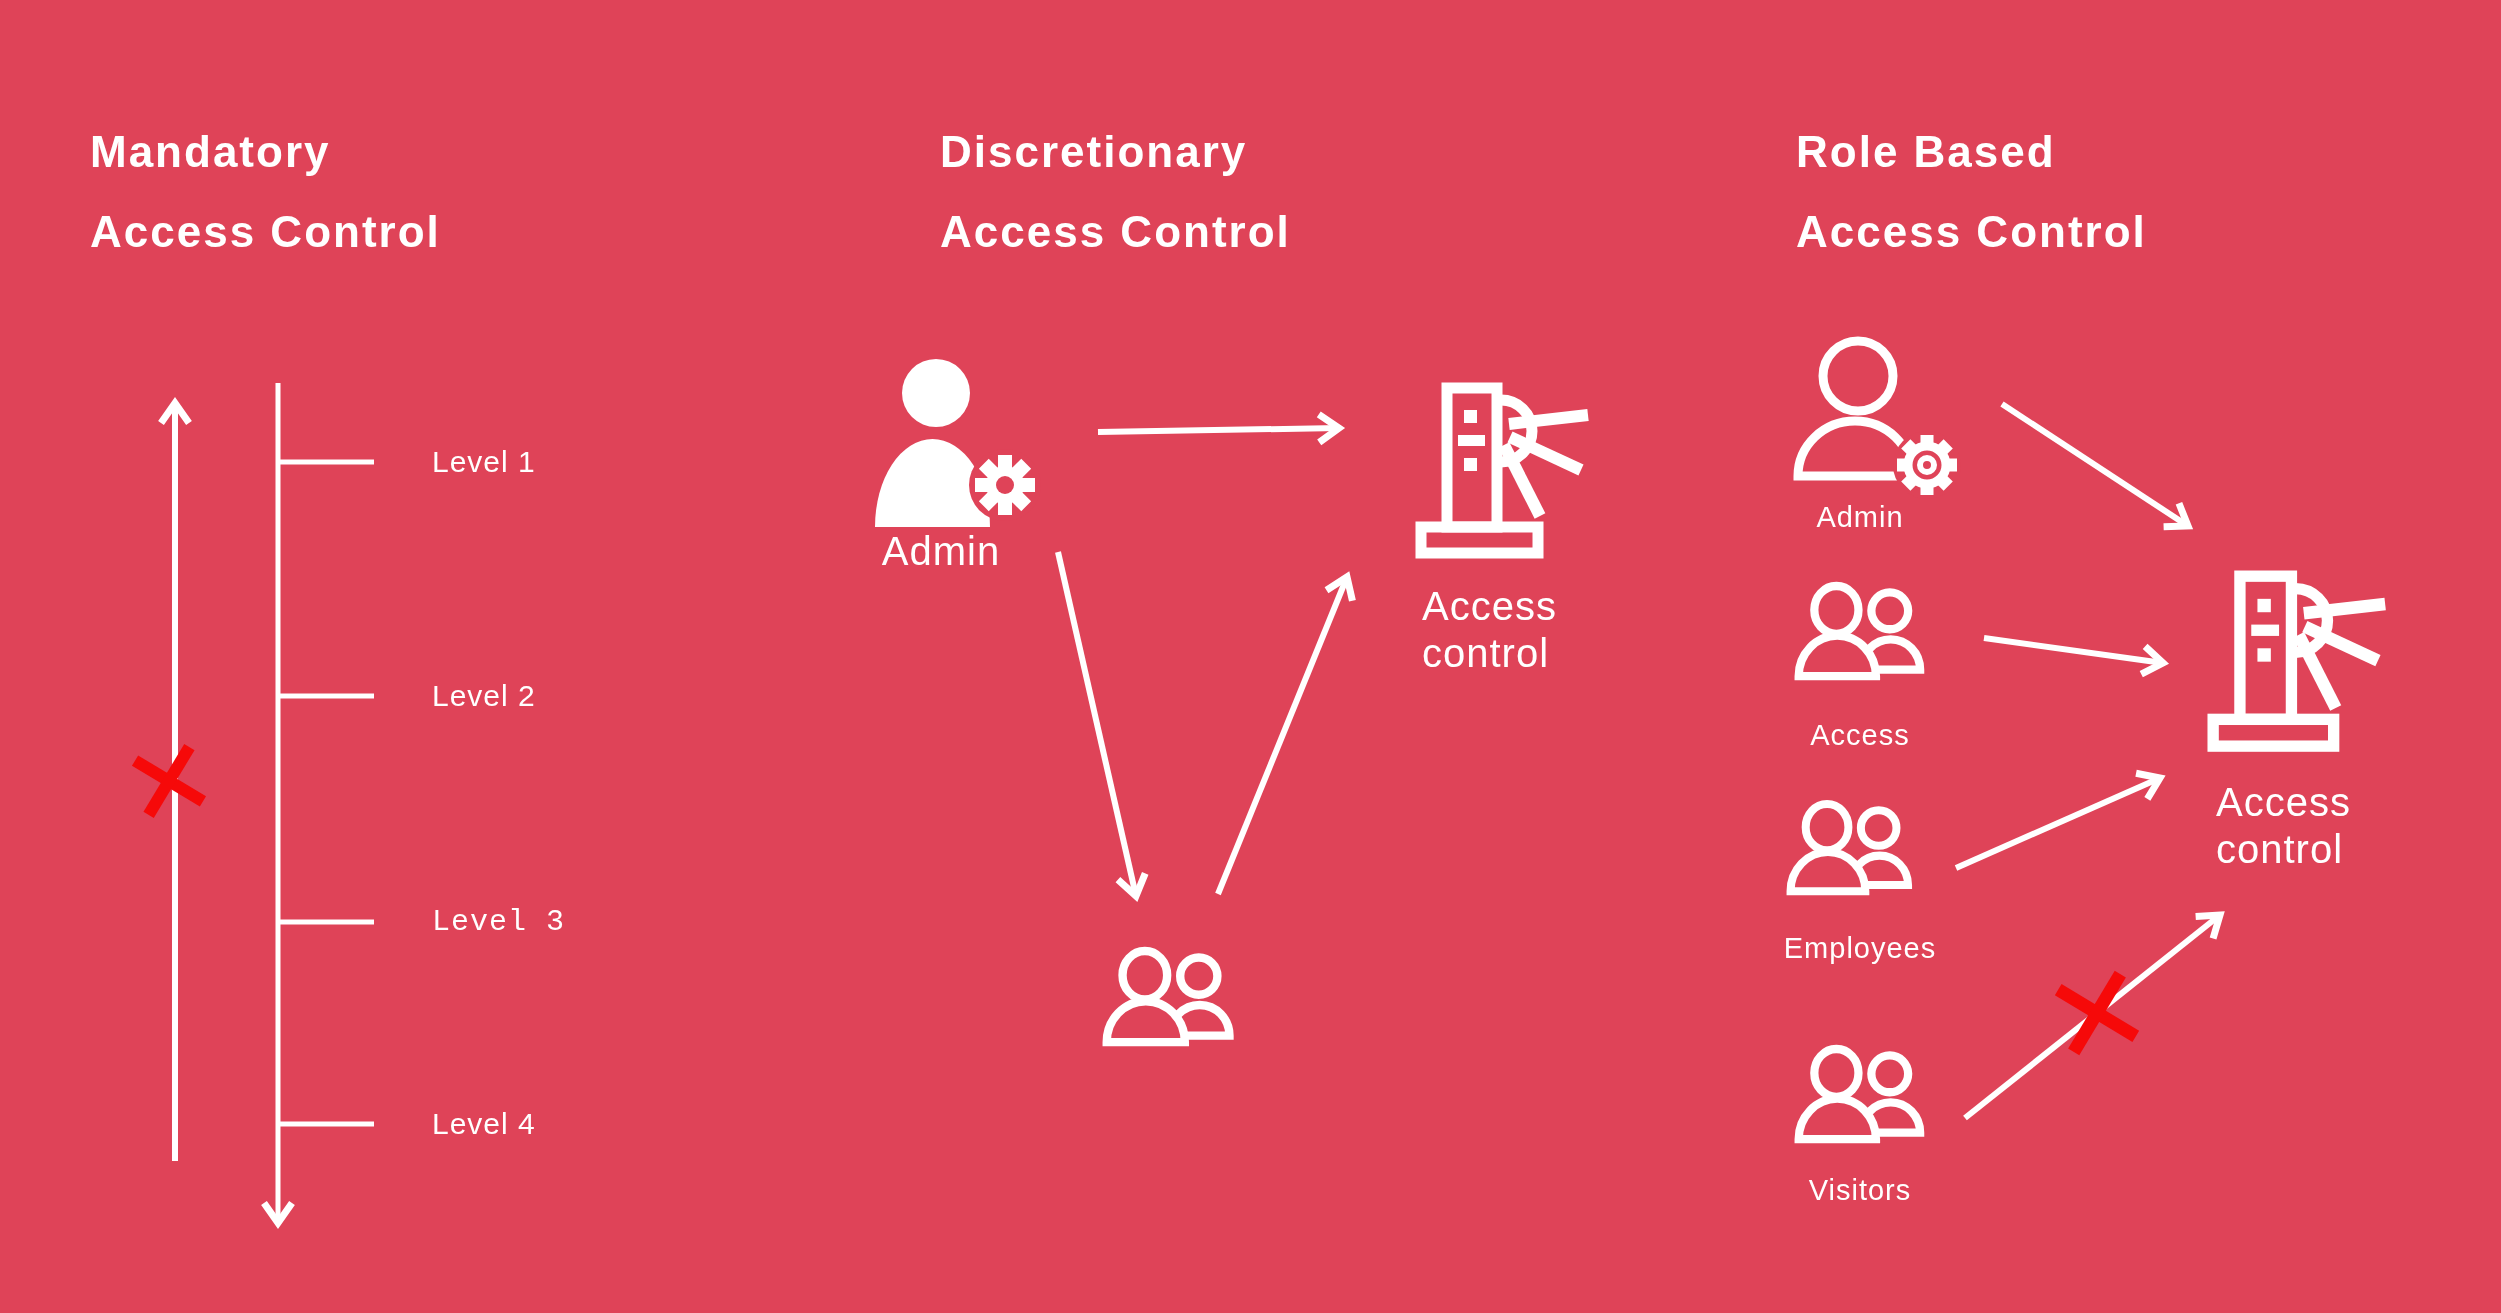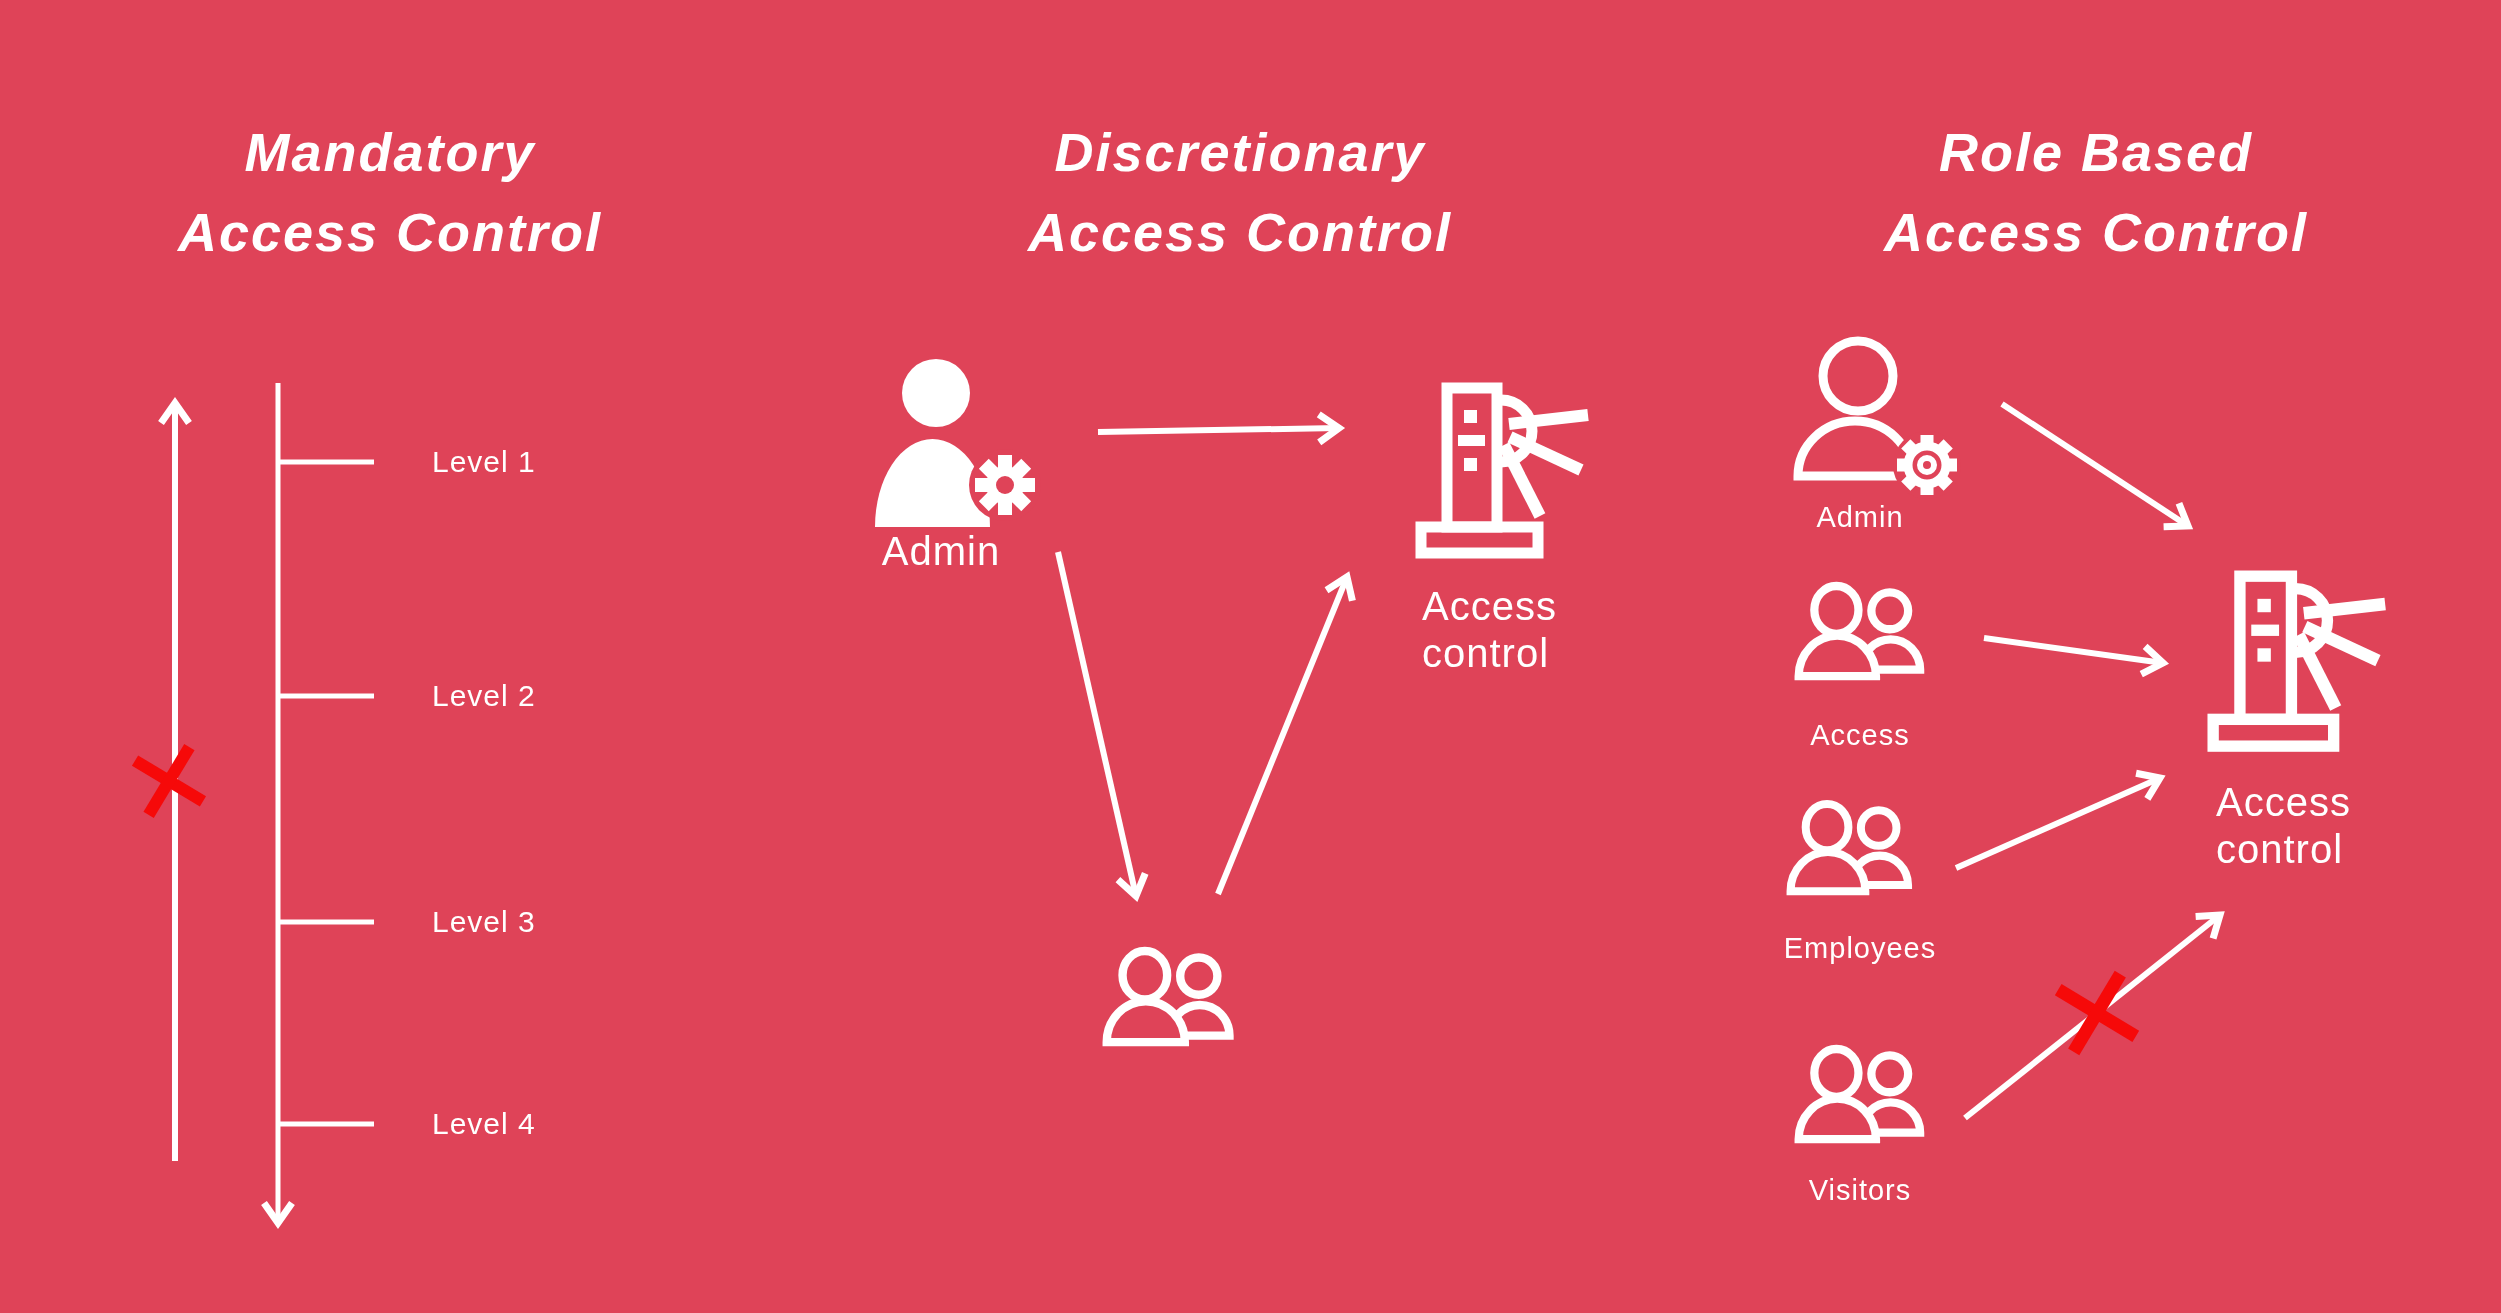--- a/index.html
+++ b/index.html
@@ -17,22 +17,22 @@
     font-family:"Liberation Sans","DejaVu Sans",sans-serif;
     color:var(--fg);
   }
   #scene{position:absolute;left:0;top:0;}
   .fgs{stroke:var(--fg);}
   .fgf{fill:var(--fg);}
   .bgf{fill:var(--bg);}
   .crs{stroke:var(--cross);}
   .label{position:absolute;color:var(--fg);white-space:nowrap;}
   .title{
-    font-size:54px;line-height:80px;font-weight:700;
-    text-align:center;letter-spacing:2px;white-space:nowrap;font-style:italic;
+    font-size:44px;line-height:80px;font-weight:700;
+    letter-spacing:2px;white-space:nowrap;
   }
   .col-title{position:absolute;top:112px;width:600px;}
   .lvl{font-size:30px;line-height:52px;font-weight:400;letter-spacing:1px;}
   .mid-label{font-size:40px;line-height:47px;font-weight:400;letter-spacing:1px;}
   .caption{font-size:38px;line-height:43px;font-weight:400;letter-spacing:1px;text-align:center;}
   .role{font-size:29px;line-height:34px;font-weight:400;letter-spacing:1px;text-align:center;}
   .centered{text-align:center;}
 </style>
 </head>
 <body>
@@ -143,21 +143,21 @@
       </g>
     </g>
   </svg>
 
   <div class="label col-title title" style="left:90px;">
     <div>Mandatory</div>
     <div>Access Control</div>
   </div>
   <div class="label lvl" style="left:432px;top:436px;">Level 1</div>
   <div class="label lvl" style="left:432px;top:670px;">Level 2</div>
-  <div class="label lvl" style="left:432px;top:896px;">Level 3</div>
+  <div class="label lvl" style="left:432px;top:896px;font-family:Liberation Mono, monospace;">Level 3</div>
   <div class="label lvl" style="left:432px;top:1098px;">Level 4</div>
 
   <div class="label col-title title" style="left:940px;">
     <div>Discretionary</div>
     <div>Access Control</div>
   </div>
   <div class="label mid-label centered" style="left:791px;top:528px;width:300px;">Admin</div>
   <div class="label mid-label" style="left:1422px;top:583px;">
     <div>Access</div>
     <div>control</div>

